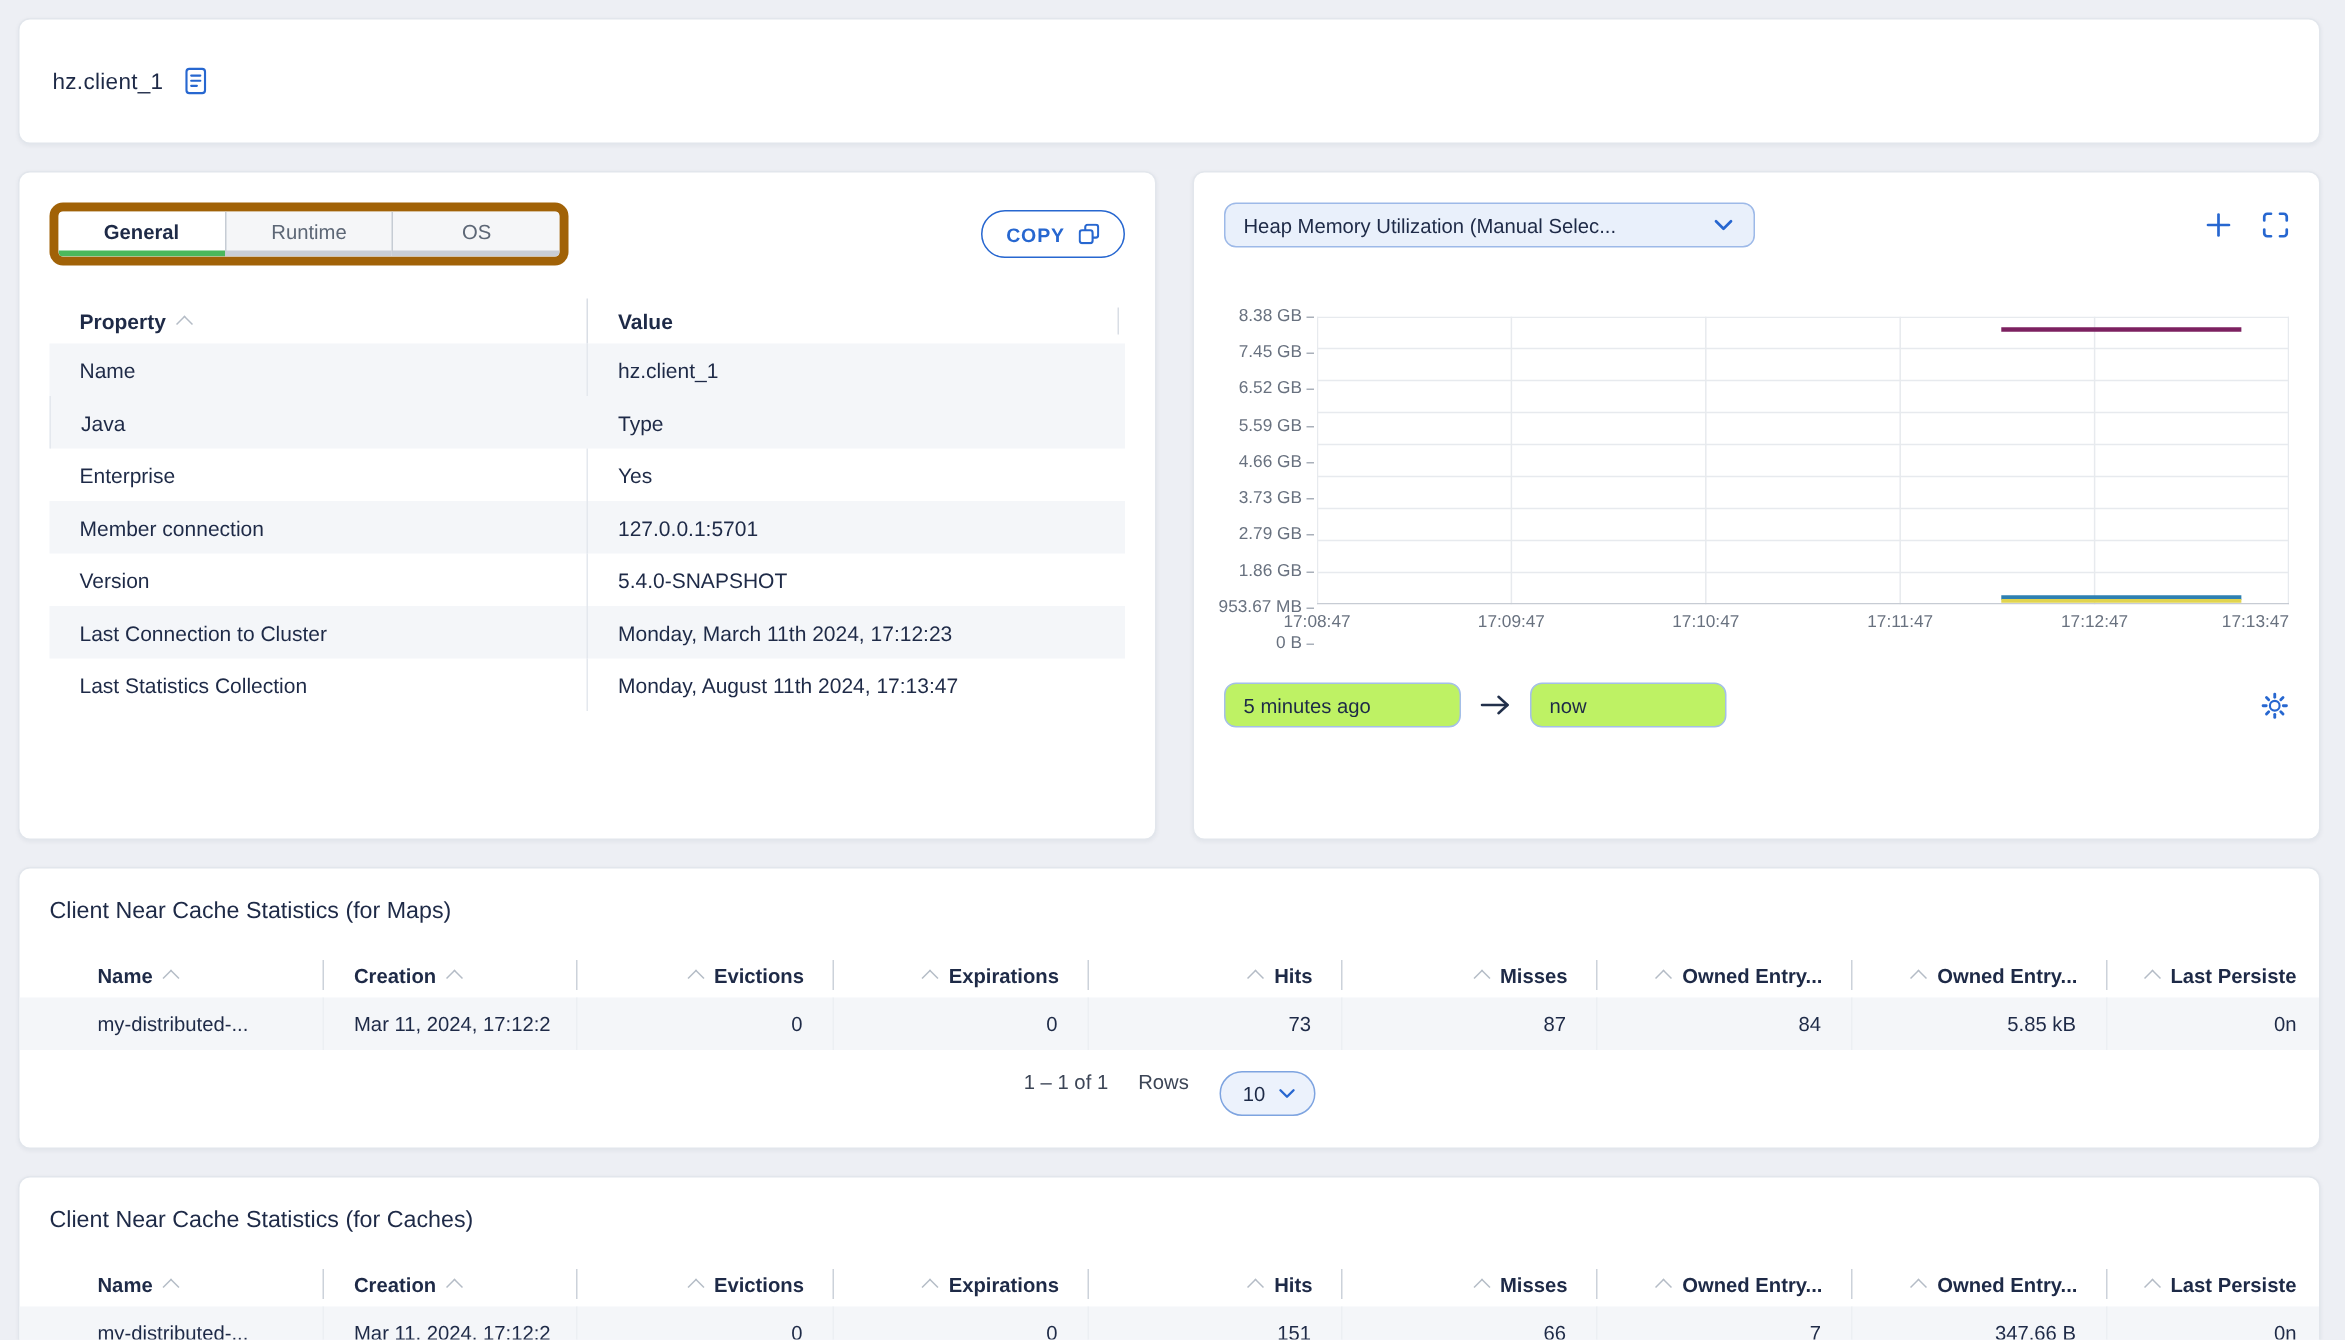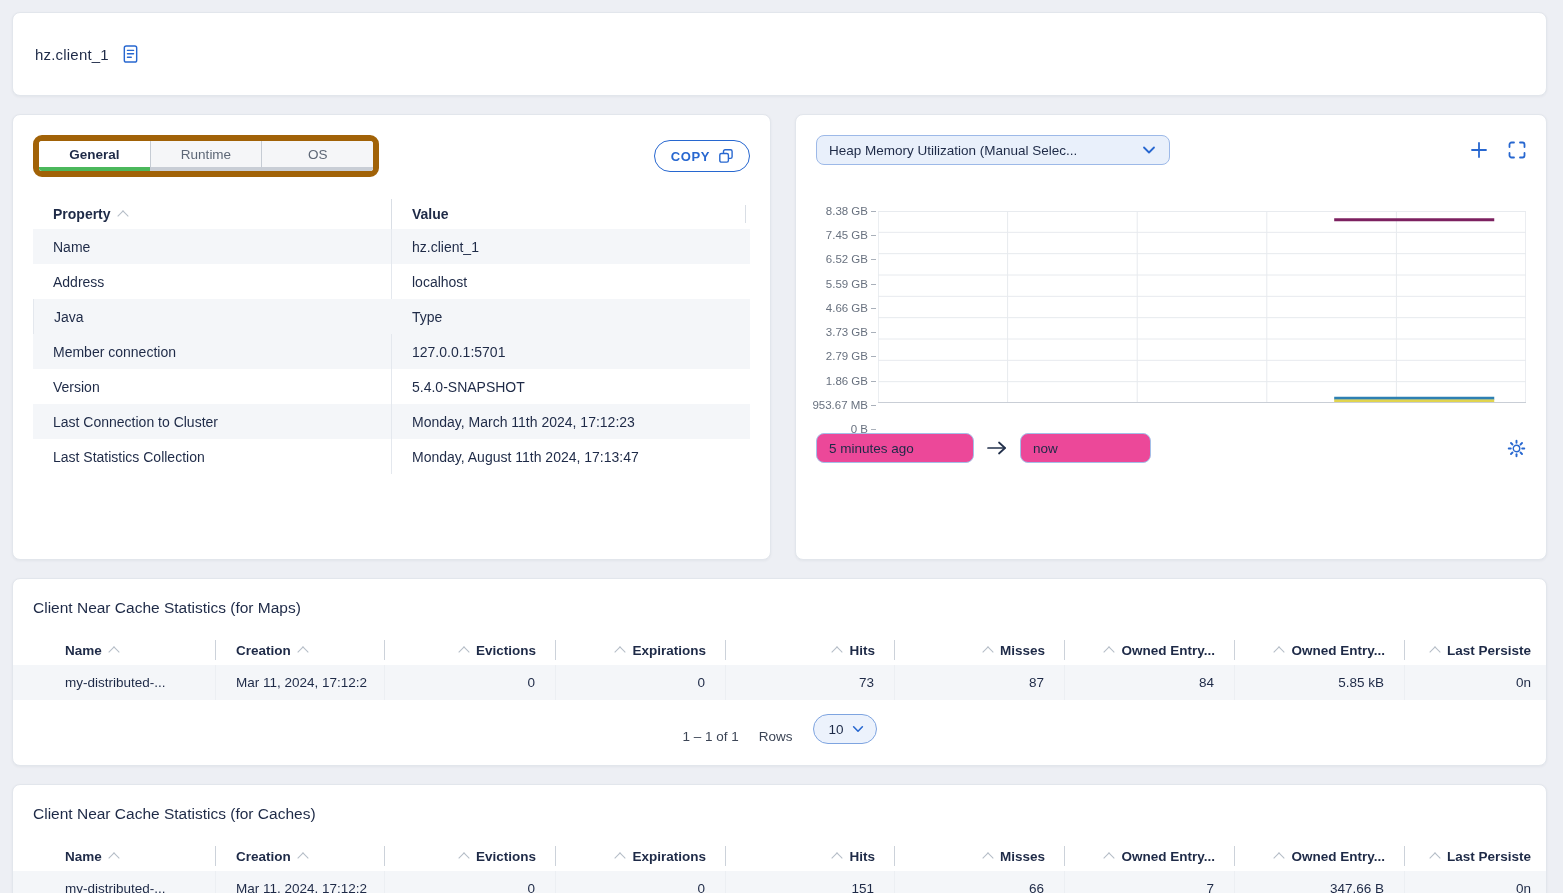--- a/index.html
+++ b/index.html
@@ -44,42 +44,42 @@
   .chart-area{display:flex;margin-top:46px;height:192px;}
   .y-axis{width:62px;flex:none;position:relative;overflow:visible;}
   .y-label{position:absolute;right:10px;font-size:11.5px;color:#68717f;white-space:nowrap;}
   .y-tick{position:absolute;right:2px;width:5px;height:1px;background:#a9b0ba;}
   .plot-wrap{flex:1;position:relative;}
   .plot-wrap svg{display:block;width:100%;height:100%;}
   .x-axis-row{margin-left:62px;position:relative;height:16px;margin-top:6px;}
   .x-label{position:absolute;font-size:11.5px;color:#68717f;white-space:nowrap;transform:translateX(-50%);}
   .x-label.last{transform:none;right:0;}
   .chart-foot{display:flex;align-items:center;gap:12px;margin-top:30px;}
-  .time-input{height:30px;background:#ec4899;border:1px solid #a4bfe8;border-radius:8px;padding:0 12px;
+  .time-input{height:30px;background:#bef264;border:1px solid #a4bfe8;border-radius:8px;padding:0 12px;
     font-size:13.5px;color:#1d2a47;font-family:inherit;box-sizing:border-box;outline:none;}
   .time-input.from{width:158px;}
   .time-input.to{width:131px;}
   .gear{margin-left:auto;cursor:pointer;}
   
   .nc-card{margin-top:18px;padding:20px 0 12px 0;overflow:hidden;}
   .nc-card.maps{height:188px;}
   .nc-title{font-size:15.5px;margin:0 0 18px 20px;color:#1e2a47;}
   .nc-head,.nc-row{display:flex;padding-left:32px;}
   .nc-hcell{flex:none;height:30px;display:flex;align-items:center;gap:8px;font-weight:bold;font-size:13.5px;
     position:relative;box-sizing:border-box;cursor:pointer;}
   .nc-hcell:not(:last-child)::after{content:"";position:absolute;right:0;top:5px;height:20px;width:1px;background:#ccd2da;}
   .nc-hcell.al-left{justify-content:flex-start;padding-left:20px;}
   .nc-hcell.al-right{justify-content:flex-end;padding-right:20px;}
   .nc-cell{flex:none;height:35px;line-height:35px;font-size:13.5px;white-space:nowrap;overflow:hidden;
     box-sizing:border-box;border-right:1px solid #eceff3;}
   .nc-cell:last-child{border-right:none;}
   .nc-cell.al-left{text-align:left;padding-left:20px;}
   .nc-cell.al-right{text-align:right;padding-right:20px;}
   .nc-row.stripe{background:#f4f6f9;}
-  .nc-pagination{display:flex;align-items:flex-end;justify-content:center;gap:20px;margin-top:14px;font-size:13.5px;color:#3c4556;}
+  .nc-pagination{display:flex;align-items:flex-start;justify-content:center;gap:20px;margin-top:14px;font-size:13.5px;color:#3c4556;}
   .pg-select{width:64px;height:30px;background:#ecf2fc;border:1px solid #7ea4e0;border-radius:16px;
     display:flex;align-items:center;justify-content:space-between;padding:0 11px 0 15px;box-sizing:border-box;
     color:#1d2a47;cursor:pointer;}
   svg.icon-stroke{stroke:#2767d0;fill:none;stroke-linecap:round;stroke-linejoin:round;}
 </style>
 </head>
 <body>
 
 <div class="page">
 
@@ -124,27 +124,27 @@
         </div>
         <div class="prop-val">
           <span>Value</span>
         </div>
       </div>
       <div id="prop-body">
           <div class="prop-row stripe">
             <div class="prop-cell prop-key">Name</div>
             <div class="prop-cell prop-val">hz.client_1</div>
           </div>
-          <div class="prop-row">
-            <div class="prop-cell prop-key">Address</div>
-            <div class="prop-cell prop-val">localhost</div>
-          </div>
           <div class="prop-row stripe">
             <div class="prop-cell prop-val">Java</div>
             <div class="prop-cell prop-key">Type</div>
+          </div>
+          <div class="prop-row">
+            <div class="prop-cell prop-key">Enterprise</div>
+            <div class="prop-cell prop-val">Yes</div>
           </div>
           <div class="prop-row stripe">
             <div class="prop-cell prop-key">Member connection</div>
             <div class="prop-cell prop-val">127.0.0.1:5701</div>
           </div>
           <div class="prop-row">
             <div class="prop-cell prop-key">Version</div>
             <div class="prop-cell prop-val">5.4.0-SNAPSHOT</div>
           </div>
           <div class="prop-row stripe">
@@ -220,20 +220,28 @@
               <line x1="0" y1="145.33333333333334" x2="1000" y2="145.33333333333334" stroke="#e7eaee" stroke-width="1" vector-effect="non-scaling-stroke"></line>
               <line x1="0" y1="169.55555555555554" x2="1000" y2="169.55555555555554" stroke="#e7eaee" stroke-width="1" vector-effect="non-scaling-stroke"></line>
               <line x1="0" y1="193.77777777777777" x2="1000" y2="193.77777777777777" stroke="#e7eaee" stroke-width="1" vector-effect="non-scaling-stroke"></line>
               <line x1="0" y1="217.5" x2="1000" y2="217.5" stroke="#c7ccd4" stroke-width="1" vector-effect="non-scaling-stroke"></line>
               <line x1="704" y1="9.93269543822223" x2="951" y2="9.93269543822223" stroke="#7c2160" stroke-width="3" vector-effect="non-scaling-stroke"></line>
               <line x1="704" y1="212.6711111111111" x2="951" y2="212.6711111111111" stroke="#2e80b2" stroke-width="3" vector-effect="non-scaling-stroke"></line>
               <line x1="704" y1="215.33555555555554" x2="951" y2="215.33555555555554" stroke="#e1d44e" stroke-width="2.5" vector-effect="non-scaling-stroke"></line>
             </svg>
         </div>
       </div>
+      <div class="x-axis-row" id="x-axis">
+          <div class="x-label" style="left: 0%;">17:08:47</div>
+          <div class="x-label" style="left: 20%;">17:09:47</div>
+          <div class="x-label" style="left: 40%;">17:10:47</div>
+          <div class="x-label" style="left: 60%;">17:11:47</div>
+          <div class="x-label" style="left: 80%;">17:12:47</div>
+          <div class="x-label last">17:13:47</div>
+        </div>
 
       <div class="chart-foot">
         <input class="time-input from" readonly="" value="5 minutes ago" style="">
         <svg width="22" height="16" viewBox="0 0 22 16" fill="none" stroke="#22304b" stroke-width="1.7" stroke-linecap="round" stroke-linejoin="round">
           <line x1="2" y1="8" x2="19" y2="8"></line>
           <polyline points="13,2.5 19,8 13,13.5"></polyline>
         </svg>
         <input class="time-input to" readonly="" value="now" style="">
         <svg class="gear" width="19" height="19" viewBox="0 0 20 20">
           <circle cx="10" cy="10" r="3.4" fill="none" stroke="#2767d0" stroke-width="1.5"></circle>

